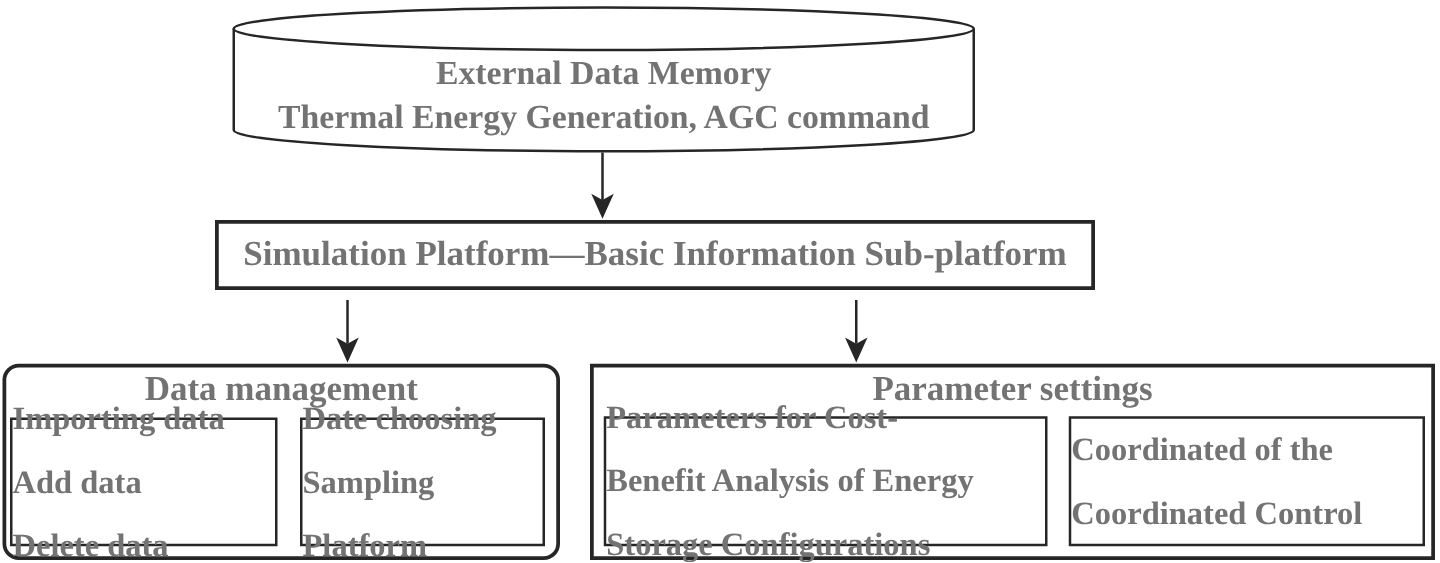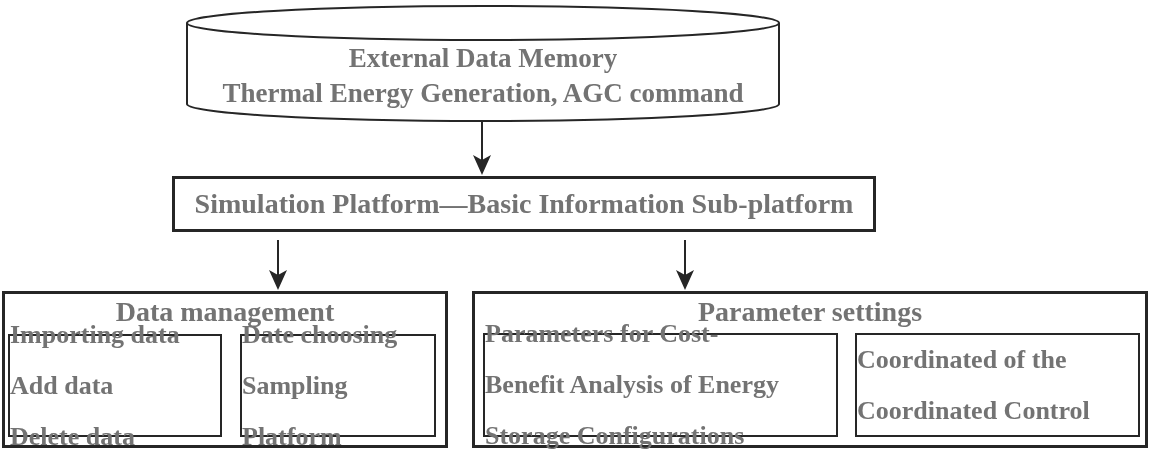--- a/index.html
+++ b/index.html
@@ -40,21 +40,21 @@
   .platform-box {
     left: 128px; top: 176px;
     width: 704px; height: 56px;
     display: flex;
     align-items: center;
     justify-content: center;
     font-size: 28px;
     white-space: nowrap;
     margin-left: 44px;
   }
-  .group-box-left  { left: 2px;   top: 291px; width: 446px; height: 157px; }
+  .group-box-left  { left: 2px;   top: 291px; width: 446px; height: 157px; border-radius: 13px; }
   .group-box-right { left: 472px; top: 291px; width: 676px; height: 157px; }
   .group-title {
     position: absolute;
     left: 0; right: 0; top: 2px;
     text-align: center;
     font-size: 28px;
     line-height: 32px;
     white-space: nowrap;
   }
   .sub-box {

